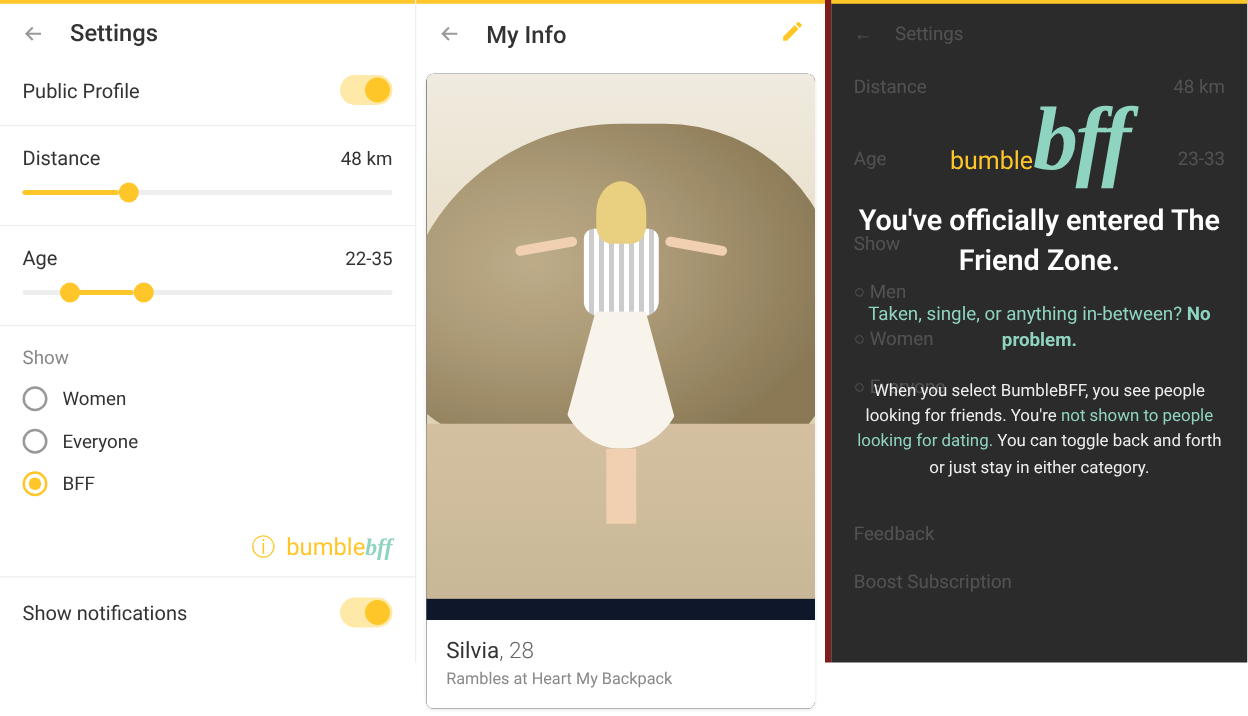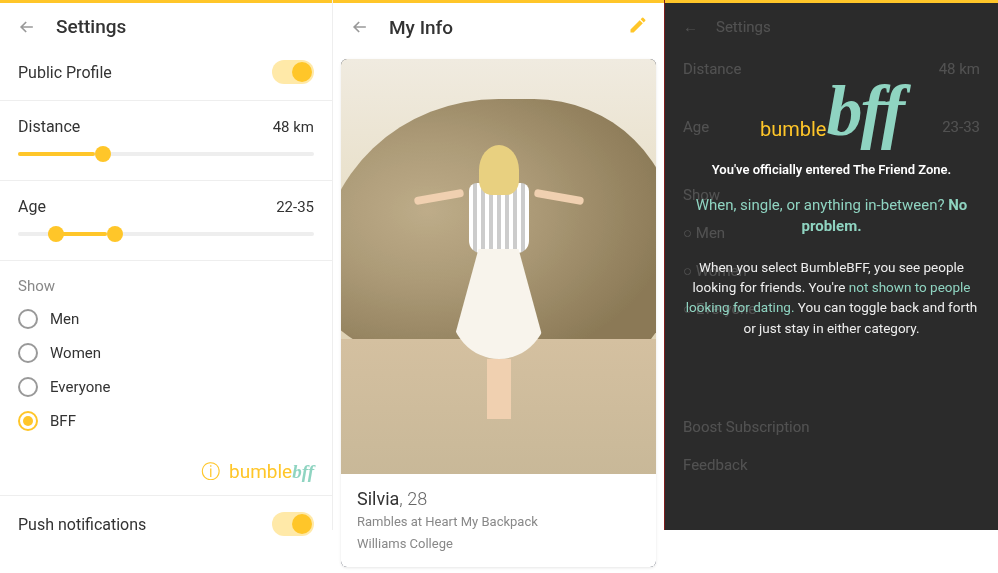--- a/index.html
+++ b/index.html
@@ -1,19 +1,19 @@
 <!DOCTYPE html>
 <html><head>
 <meta charset="utf-8">
 <style>
 *{box-sizing:border-box;margin:0;padding:0;font-family:-apple-system,BlinkMacSystemFont,"Segoe UI",Roboto,sans-serif}
 body{width:998px;height:573px;display:flex;overflow:hidden;background:#fff}
 .pane{height:530px;position:relative}
 .pane1{width:333px;border-right:1px solid #eee}
-.pane2{width:332px;border-right:1px solid #7f1d1d}
+.pane2{width:332px;border-right:5px solid #7f1d1d}
 .pane3{width:333px}
 .topbar{height:3px;background:#ffc629}
 .hdr{display:flex;align-items:center;padding:12px 16px}
 .back-ic{width:22px;height:22px;display:flex;align-items:center;justify-content:center;color:#999;cursor:pointer}
 .hdr-title{font-size:19px;font-weight:500;color:#333;margin-left:18px}
 .edit-ic{margin-left:auto;color:#ffc629;cursor:pointer}
 .sect{padding:10px 18px}
 .row{display:flex;align-items:center;justify-content:space-between}
 .lbl{font-size:16px;color:#333}
 .subtxt{font-size:12px;color:#999;line-height:1.4;margin-top:6px}
@@ -53,21 +53,21 @@
 .card-name .age{color:#666;font-weight:300}
 .card-sub{font-size:13px;color:#888;margin-top:4px;line-height:1.4}
 .pane3{background:#2b2b2b;color:#fff}
 .bg-settings{position:absolute;inset:0;opacity:.18;padding:12px 18px;font-size:15px;color:#fff}
 .bg-row{display:flex;justify-content:space-between;padding:10px 0}
 .bg-hdr{display:flex;align-items:center;padding:6px 0 14px}
 .overlay{position:relative;padding:80px 15px 0;text-align:center}
 .big-logo{margin-bottom:20px}
 .big-bumble{color:#ffc629;font-size:20px;vertical-align:bottom}
 .big-bff{color:#8fd4c1;font-family:Georgia,serif;font-style:italic;font-weight:bold;font-size:72px;line-height:.8;letter-spacing:-2px}
-.ov-h1{font-size:13px;font-weight:600;margin:16px 0;line-height:1.4}
+.ov-h1{font-size:23px;font-weight:600;margin:16px 0;line-height:1.4}
 .ov-h2{font-size:15px;color:#8fd4c1;margin-bottom:20px;line-height:1.4}
 .ov-h2 b{color:#8fd4c1}
 .ov-body{font-size:13.5px;line-height:1.5;color:#eee}
 .ov-body .hl{color:#8fd4c1}
 </style>
 </head>
 <body>
 
 <div class="pane pane1">
   <div class="topbar"></div>
@@ -111,24 +111,20 @@
       <div class="slider-thumb" style="left:30%"></div>
     </div>
   </div>
   <div class="divider"></div>
 
   <div class="sect">
     <div class="sect-title">Show</div>
     <div id="show-opts">
         <div class="radio-row">
           <div class="radio"></div>
-          <span class="radio-lbl">Men</span>
-        </div>
-        <div class="radio-row">
-          <div class="radio"></div>
           <span class="radio-lbl">Women</span>
         </div>
         <div class="radio-row">
           <div class="radio"></div>
           <span class="radio-lbl">Everyone</span>
         </div>
         <div class="radio-row">
           <div class="radio sel"></div>
           <span class="radio-lbl">BFF</span>
         </div>
@@ -136,21 +132,21 @@
   </div>
 
   <div class="bff-logo">
     <span class="bff-q">ⓘ</span>
     <span class="bff-b">bumble</span><span class="bff-f">bff</span>
   </div>
   <div class="divider"></div>
 
   <div class="sect">
     <div class="row">
-      <span class="lbl">Push notifications</span>
+      <span class="lbl">Show notifications</span>
       <div class="toggle"></div>
     </div>
   </div>
 </div>
 
 <div class="pane pane2">
   <div class="topbar"></div>
   <div class="hdr">
     <div class="back-ic">
       <svg width="20" height="20" viewBox="0 0 24 24" fill="none" stroke="currentColor" stroke-width="2">
@@ -178,21 +174,20 @@
         <div class="p-torso"></div>
         <div class="p-skirt"></div>
         <div class="p-legs"></div>
       </div>
     </div>
     <div class="card-info">
       <div class="card-name">
         <span>Silvia</span><span class="age">, 28</span>
       </div>
       <div class="card-sub">Rambles at Heart My Backpack</div>
-      <div class="card-sub">Williams College</div>
     </div>
   </div>
 </div>
 
 <div class="pane pane3">
   <div class="topbar"></div>
   <div class="bg-settings">
     <div class="bg-hdr">
         <span>←</span>
         <span style="margin-left:18px">Settings</span>
@@ -216,31 +211,31 @@
         </div>
         <div class="bg-row">
           <span>○ Women</span>
         </div>
         <div class="bg-row">
           <span>○ Everyone</span>
         </div>
       </div>
     <div style="height:80px"></div>
     <div class="bg-row">
+        <span>Feedback</span>
+      </div>
+    <div class="bg-row">
         <span>Boost Subscription</span>
-      </div>
-    <div class="bg-row">
-        <span>Feedback</span>
       </div>
   </div>
   <div class="overlay">
     <div class="big-logo">
       <span class="big-bumble">bumble</span><span class="big-bff">bff</span>
     </div>
     <div class="ov-h1">You've officially entered The Friend Zone.</div>
     <div class="ov-h2">
-      <span>When, single, or anything in-between? </span><b>No problem.</b>
+      <span>Taken, single, or anything in-between? </span><b>No problem.</b>
     </div>
     <div class="ov-body">
       <span>When you select BumbleBFF, you see people looking for friends. You're </span><span class="hl">not shown to people looking for dating.</span><span> You can toggle back and forth or just stay in either category.</span>
     </div>
   </div>
 </div>
 
 </body></html>

